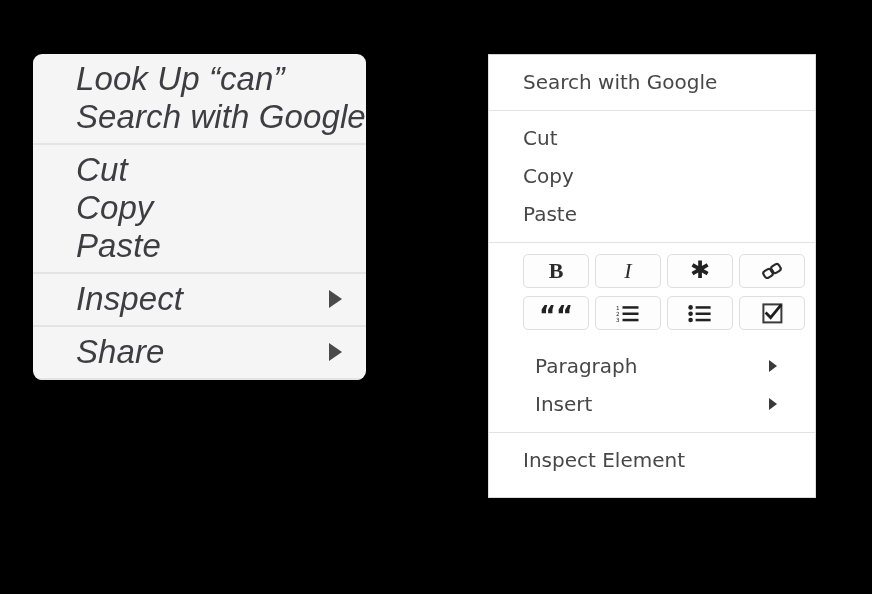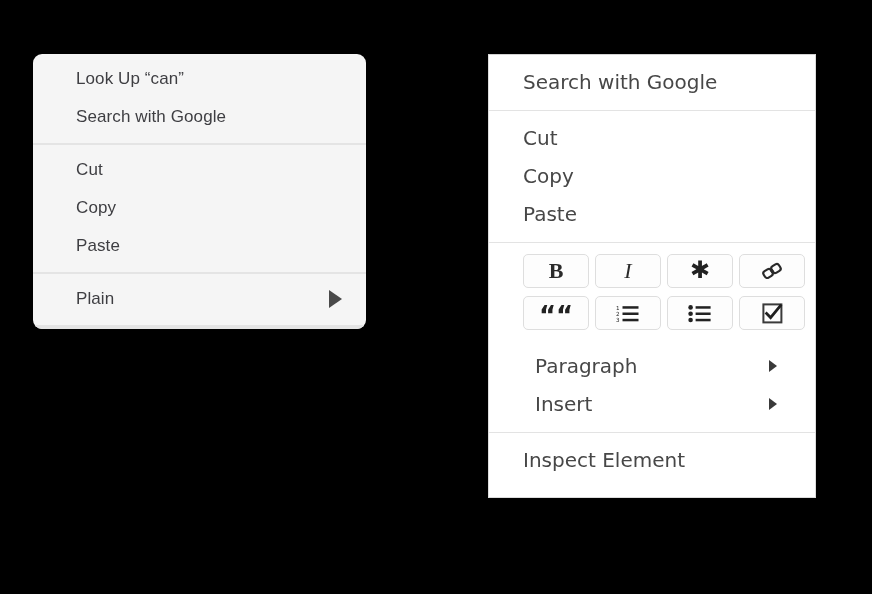--- a/index.html
+++ b/index.html
@@ -41,21 +41,22 @@
     justify-content: space-between;
     padding: 0 18px 0 43px;
     height: 38px;
     font-size: 25px;
     line-height: 38px;
     color: #3e3e42;
     letter-spacing: 0.1px;
     white-space: nowrap;
   }
   #macos-menu .mac-item .label {
-    font-size: 17px;
+    font-size: 33px;
+    font-style: italic;
   }
   #macos-menu .submenu-arrow {
     width: 0;
     height: 0;
     border-left: 13px solid #4a4a4a;
     border-top: 9px solid transparent;
     border-bottom: 9px solid transparent;
     margin-right: 6px;
     flex-shrink: 0;
   }
@@ -179,27 +180,33 @@
     </div>
     <div class="mac-item">
       <span class="label">Paste</span>
     </div>
   </div>
 
   <div class="mac-sep"></div>
 
   <div class="mac-group">
     <div class="mac-item">
-      <span class="label">Plain</span>
+      <span class="label">Inspect</span>
       <span class="submenu-arrow"></span>
     </div>
   </div>
 
   <div class="mac-sep"></div>
 
+  <div class="mac-group">
+    <div class="mac-item">
+      <span class="label">Share</span>
+      <span class="submenu-arrow"></span>
+    </div>
+  </div>
 
   <div class="mac-sep"></div>
 
 
 </div>
 
 <div id="browser-menu">
 
   <div class="br-group">
     <div class="br-item">

